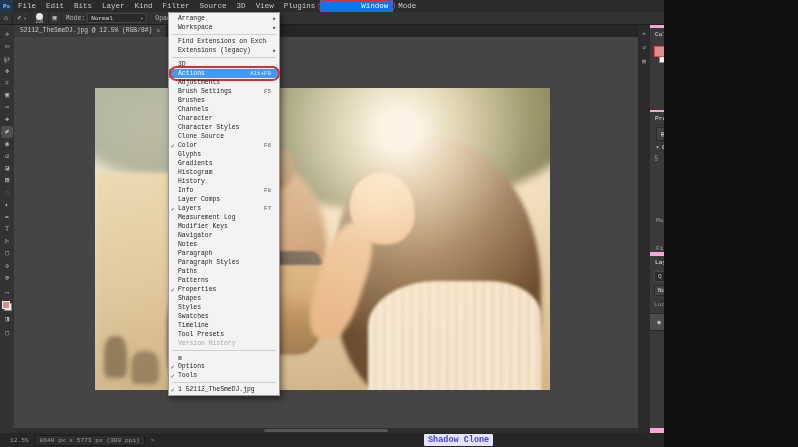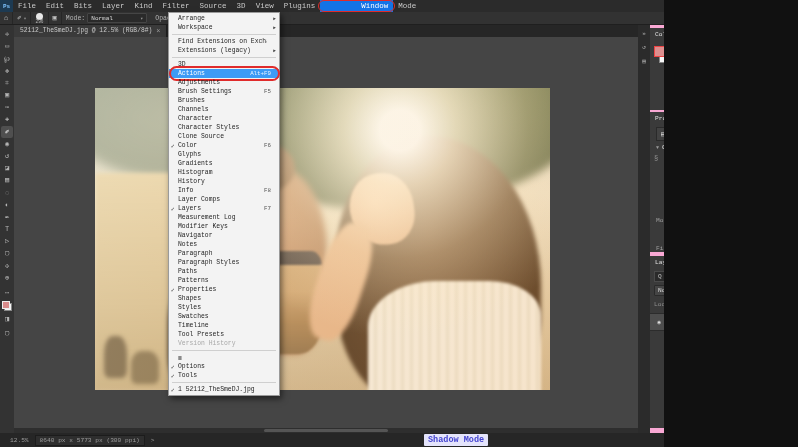--- a/index.html
+++ b/index.html
@@ -717,15 +717,15 @@
       </div>
     </div>
   </div>
 
   <div id="statusbar" class="abs">
     <span>12.5%</span>
     <span class="sb-field">8640 px x 5773 px (300 ppi)</span>
     <span>&gt;</span>
   </div>
 
-  <div id="shadow-badge" class="abs">Shadow Mode</div>
+  <div id="shadow-badge" class="abs">Shadow Clone</div>
 
 </div>
 
 </body></html>

